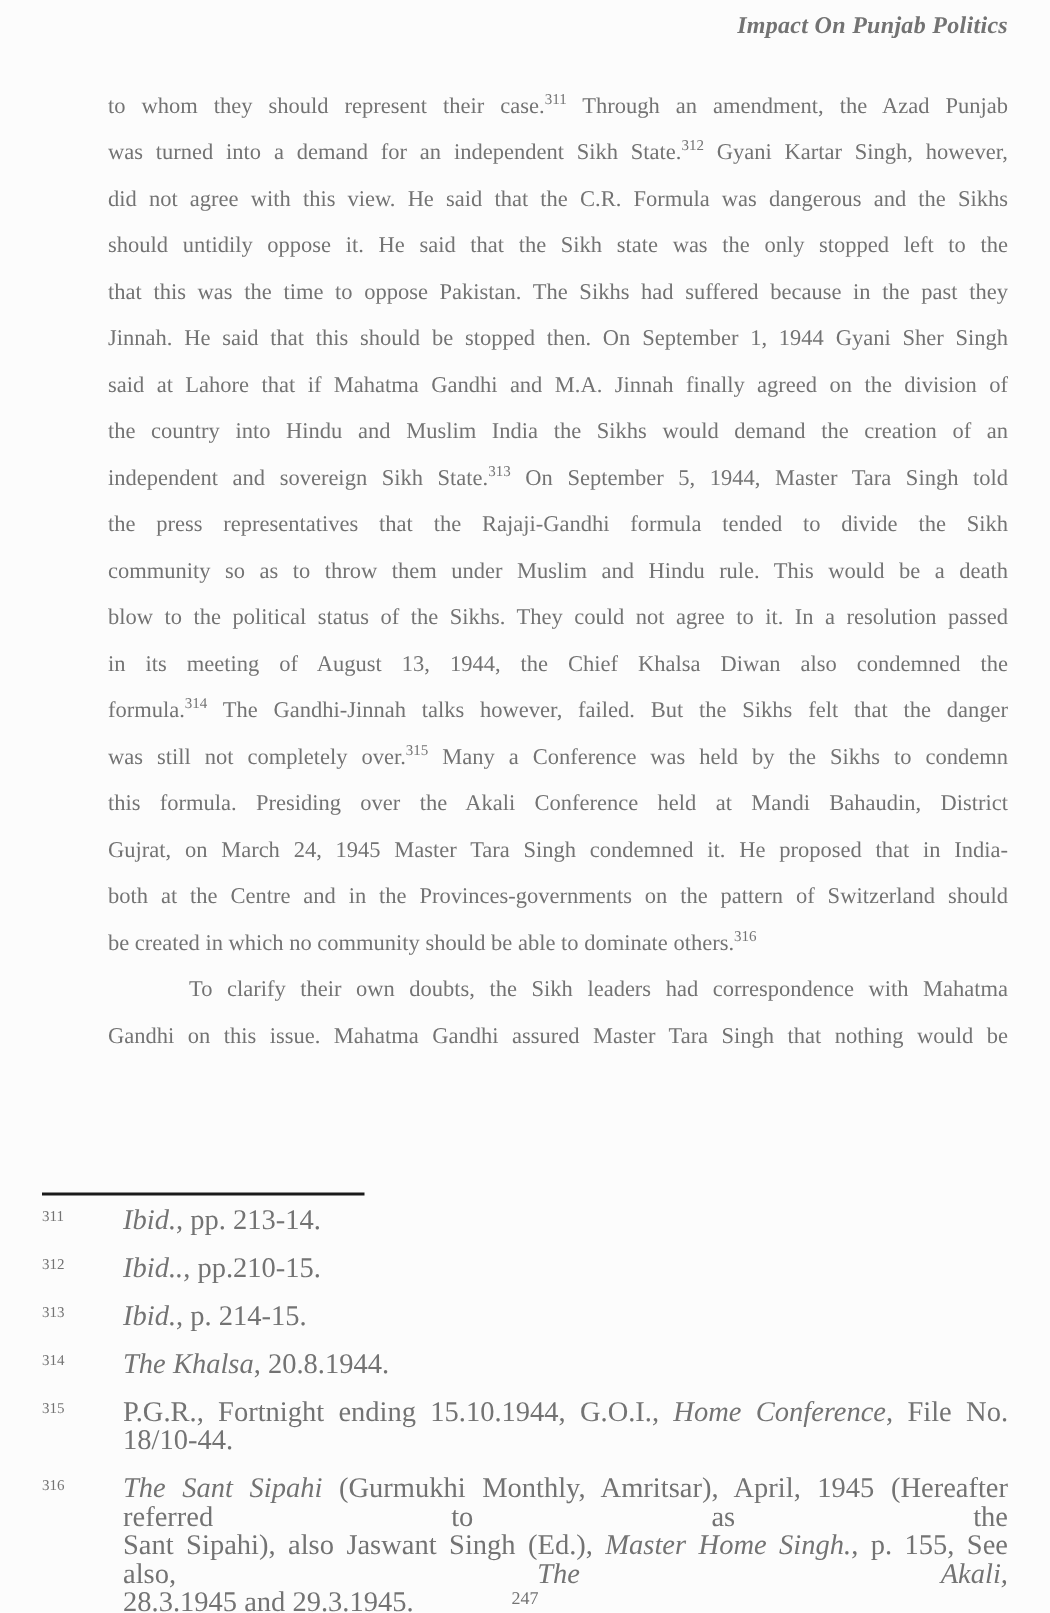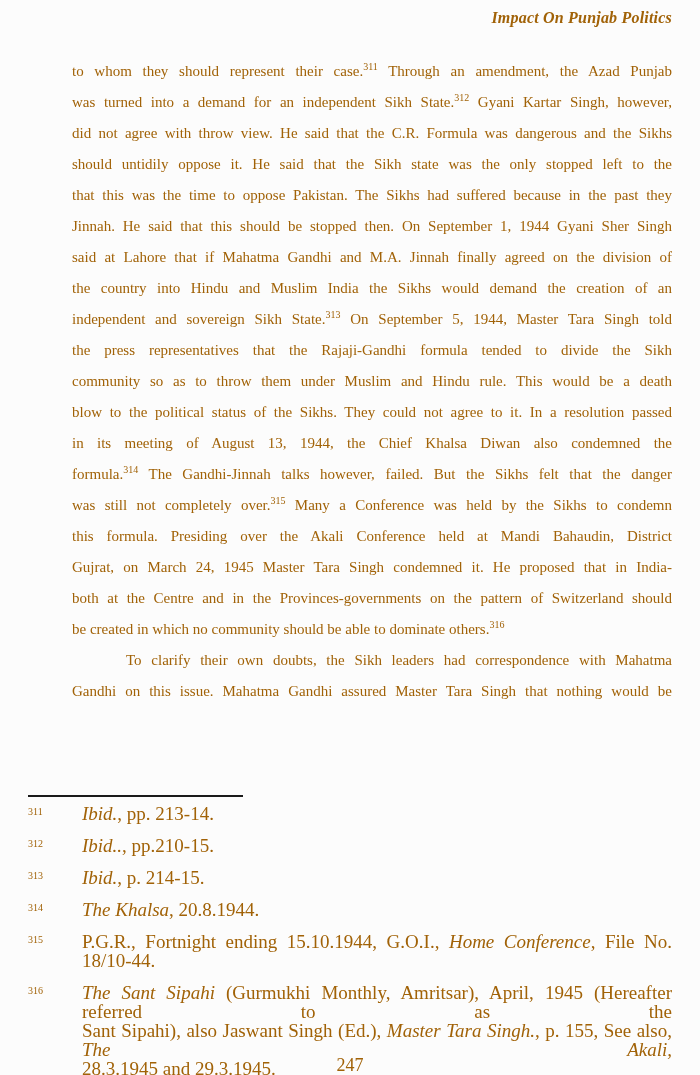--- a/index.html
+++ b/index.html
@@ -1,21 +1,21 @@
 <!DOCTYPE html>
 <html><head>
 <meta charset="utf-8">
 <style>
   html, body { margin: 0; padding: 0; }
   .page {
     position: relative;
     width: 700px;
     height: 1075px;
     background: #fcfcfc;
-    color: #a16207;
+    color: #737373;
     font-family: "Liberation Serif", serif;
     overflow: hidden;
   }
   .header {
     position: absolute;
     top: 9px;
     right: 28px;
     font-size: 16px;
     font-style: italic;
     font-weight: bold;
@@ -69,33 +69,33 @@
   }
   .fn-text { flex: 1; font-size: 19px; line-height: 19px; }
   .fn-line { text-align: justify; text-align-last: justify; }
   .fn-line:last-child { text-align-last: left; }
   .page-number {
     position: absolute;
     top: 1057px;
     left: 0;
     width: 100%;
     text-align: center;
-    font-size: 18px;
+    font-size: 12px;
     line-height: 16px;
   }
 </style>
 </head>
 <body>
 
 <div class="page">
   <div class="header">Impact On Punjab Politics</div>
   <div class="body-text">
       <div class="line">to whom they should represent their case.<sup>311</sup> Through an amendment, the Azad Punjab</div>
       <div class="line">was turned into a demand for an independent Sikh State.<sup>312</sup> Gyani Kartar Singh, however,</div>
-      <div class="line">did not agree with throw view. He said that the C.R. Formula was dangerous and the Sikhs</div>
+      <div class="line">did not agree with this view. He said that the C.R. Formula was dangerous and the Sikhs</div>
       <div class="line">should untidily oppose it. He said that the Sikh state was the only stopped left to the</div>
       <div class="line">that this was the time to oppose Pakistan. The Sikhs had suffered because in the past they</div>
       <div class="line">Jinnah. He said that this should be stopped then. On September 1, 1944 Gyani Sher Singh</div>
       <div class="line">said at Lahore that if Mahatma Gandhi and M.A. Jinnah finally agreed on the division of</div>
       <div class="line">the country into Hindu and Muslim India the Sikhs would demand the creation of an</div>
       <div class="line">independent and sovereign Sikh State.<sup>313</sup> On September 5, 1944, Master Tara Singh told</div>
       <div class="line">the press representatives that the Rajaji-Gandhi formula tended to divide the Sikh</div>
       <div class="line">community so as to throw them under Muslim and Hindu rule. This would be a death</div>
       <div class="line">blow to the political status of the Sikhs. They could not agree to it. In a resolution passed</div>
       <div class="line">in its meeting of August 13, 1944, the Chief Khalsa Diwan also condemned the</div>
@@ -137,19 +137,19 @@
       <div class="fn">
         <div class="fn-num">315</div>
         <div class="fn-text">
           <div class="fn-line">P.G.R., Fortnight ending 15.10.1944, G.O.I., <span class="it">Home Conference</span>, File No. 18/10-44.</div>
         </div>
       </div>
       <div class="fn">
         <div class="fn-num">316</div>
         <div class="fn-text">
           <div class="fn-line"><span class="it">The Sant Sipahi</span> (Gurmukhi Monthly, Amritsar), April, 1945 (Hereafter referred to as the</div>
-          <div class="fn-line">Sant Sipahi), also Jaswant Singh (Ed.), <span class="it">Master Tara Singh.</span>, p. 155, See also, <span class="it">The Akali,</span></div>
+          <div class="fn-line">Sant Sipahi), also Jaswant Singh (Ed.), <span class="it">Master Home Singh.</span>, p. 155, See also, <span class="it">The Akali,</span></div>
           <div class="fn-line">28.3.1945 and 29.3.1945.</div>
         </div>
       </div>
     </div>
   <div class="page-number">247</div>
 </div>
 
 </body></html>

